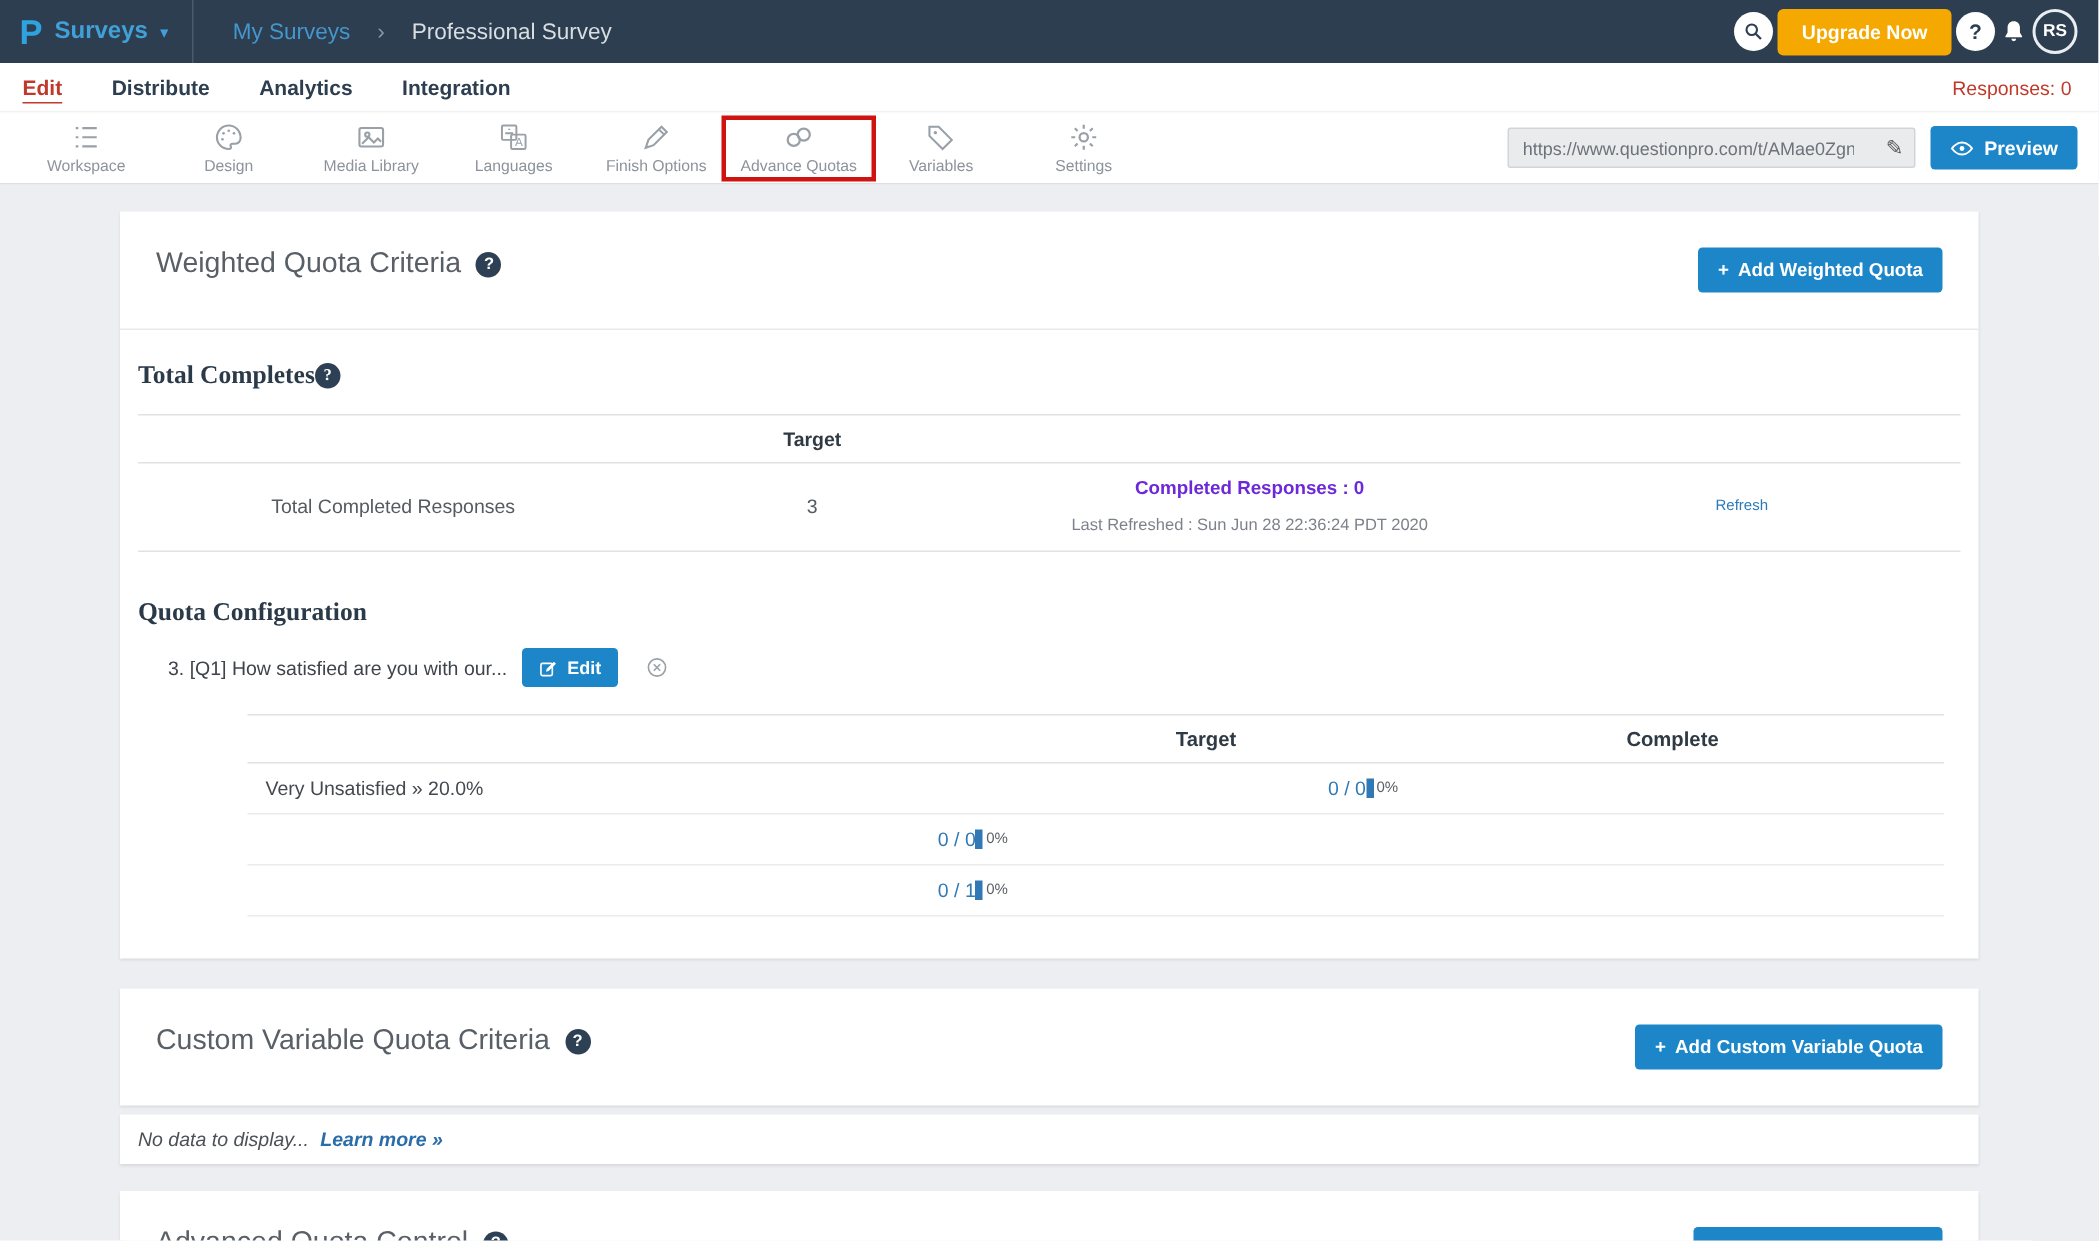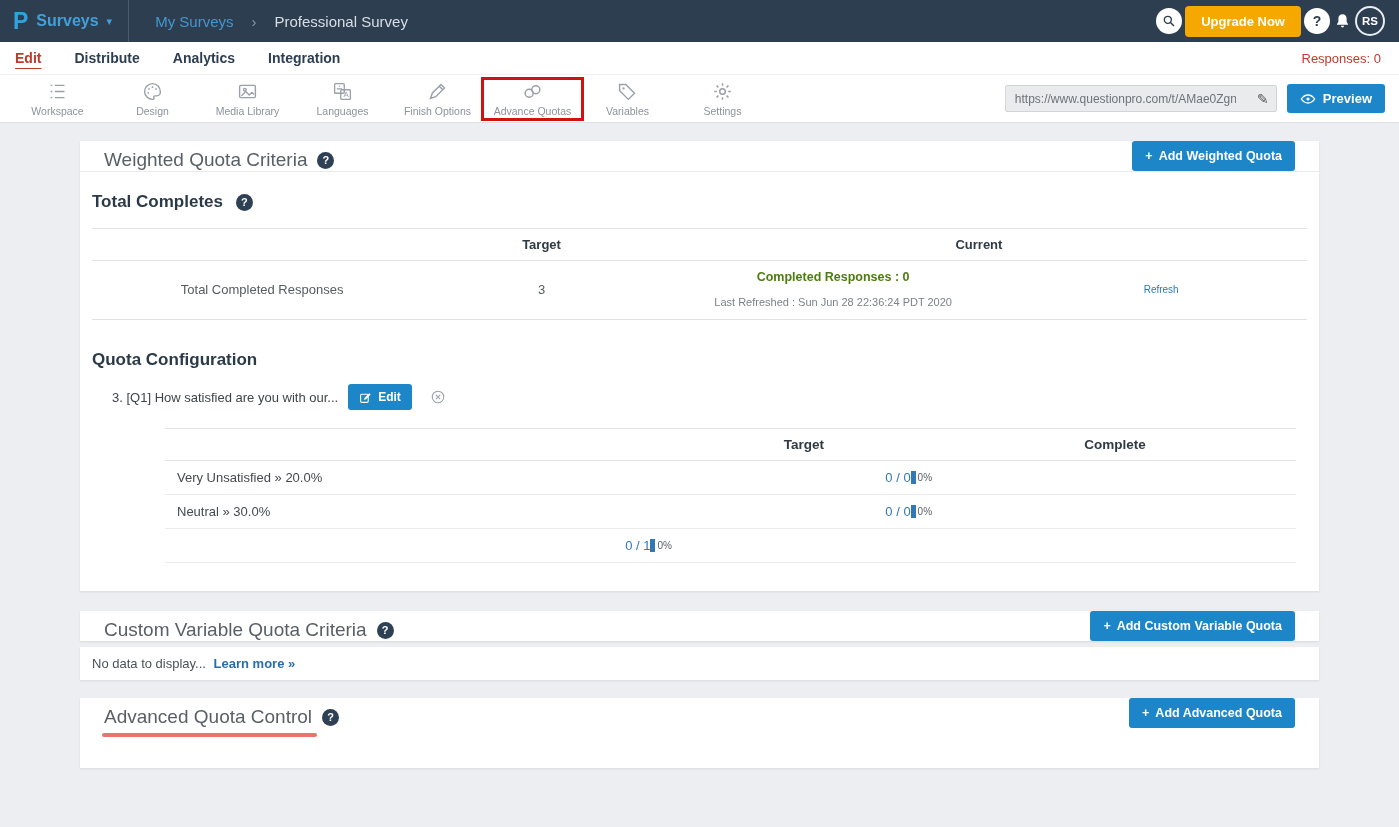--- a/index.html
+++ b/index.html
@@ -47,36 +47,36 @@
   .urlbox { width:272px; height:27px; background:#eaebec; border:1px solid #d2d5d8; border-radius:2px;
     display:flex; align-items:center; padding:0 7px; gap:19px; }
   .urlbox input { flex:1; border:none; background:transparent; font-size:12px; color:#6d737b; font-family:inherit; outline:none; min-width:0; }
   .url-pencil { font-size:14px; color:#555; cursor:pointer; }
   .preview-btn { height:29px; background:#1d86c8; color:#fff; border:none; border-radius:3px; font-size:13px;
     font-weight:bold; display:flex; align-items:center; gap:7px; padding:0 13px; cursor:pointer; font-family:inherit; }
   .preview-btn svg { width:16px; height:16px; }
   
   main { padding:18px 80px 0 80px; }
   .card { background:#fff; box-shadow:0 1px 2px rgba(0,0,0,.09); }
-  .card-header { display:flex; align-items:flex-end; padding:0 24px; }
+  .card-header { display:flex; align-items:flex-start; padding:24px 24px; }
   .card-title { font-size:19px; color:#595f66; display:flex; align-items:center; gap:10px; }
   .qmark { width:17px; height:17px; border-radius:50%; background:#2e4154; color:#fff; font-size:11px; font-weight:bold;
     display:inline-flex; align-items:center; justify-content:center; cursor:pointer; flex:none; }
   .add-btn { margin-left:auto; background:#1d86c8; color:#fff; border:none; border-radius:3px; font-size:12.5px;
     font-weight:bold; padding:8px 13px; cursor:pointer; display:flex; gap:6px; align-items:center; font-family:inherit; }
   .card-divider { border-top:1px solid #e9e9e9; }
   .card-body { padding:8px 12px 28px; }
-  .section-title { font-size:17px; font-weight:bold; color:#2b3a48; margin:12px 0 16px; display:flex; align-items:center; gap:13px; }
+  .section-title { font-size:17px; font-weight:bold; color:#2b3a48; margin:12px 0 16px; display:flex; align-items:center; gap:0;font-family:Liberation Serif, serif; }
   
   .t1-row { display:grid; grid-template-columns:28% 18% 30% 24%; align-items:center; }
   .t1-header { border-top:1px solid #e2e2e2; border-bottom:1px solid #e2e2e2; font-weight:bold; font-size:13px; color:#2f3a44; padding:8px 0; }
   .t1-data { border-bottom:1px solid #e2e2e2; padding:9px 0 11px; font-size:13px; color:#565b61; }
   .c { text-align:center; }
   .current-head { grid-column:3/5; }
-  .cr-main { font-weight:bold; color:#4d7c0f; font-size:12.5px; }
+  .cr-main { font-weight:bold; color:#6d28d9; font-size:12.5px; }
   .cr-sub { font-size:11px; color:#7d828a; margin-top:12px; }
   .refresh { color:#2a7ab9; cursor:pointer; text-align:center; text-decoration:none; font-size:10px; }
   
   .notebar { margin:22px -12px 0; background:#fcf7dd; display:flex; align-items:center; gap:22px; padding:8px 0 8px 37px; }
   .notebar svg { width:26px; height:26px; flex:none; }
   .note-text { font-size:13.5px; color:#54585e; }
   .qc-title { margin:30px 0 14px; }
   .qrow { display:flex; align-items:center; gap:10px; margin-left:20px; font-size:13px; color:#3f444a; }
   .edit-btn { background:#1d86c8; color:#fff; border:none; border-radius:3px; font-size:12px; font-weight:bold;
     display:flex; align-items:center; gap:6px; padding:6px 11px; cursor:pointer; font-family:inherit; }
@@ -90,21 +90,21 @@
   .t2-data { border-bottom:1px solid #ebebeb; padding:9px 0; font-size:13px; color:#45494f; }
   .t2 .rlabel { padding-left:12px; }
   .tval { display:flex; align-items:center; justify-content:flex-end; padding-right:2px; }
   .tnum { color:#3079b5; }
   .pct { display:flex; align-items:center; gap:2px; }
   .pct-bar { width:5px; height:13px; background:#3079b5; display:inline-block; }
   .pct-label { font-size:10px; color:#5b6066; }
   
   .card2 { margin-top:20px; }
   .empty-strip { background:#fff; box-shadow:0 1px 2px rgba(0,0,0,.09); margin-top:6px; padding:9px 12px;
-    font-size:13px; color:#4c5157; }
+    font-size:13px; font-style:italic; color:#4c5157; }
   .learn-more { color:#2a6da9; font-weight:bold; cursor:pointer; margin-left:4px; text-decoration:none; }
   .card3 { margin-top:18px; padding-bottom:40px; }
   .underlined-title { position:relative; display:inline-block; }
   .underlined-title::after { content:""; position:absolute; left:-2px; right:-5px; bottom:-9px; height:4px;
     background:#e8736f; border-radius:3px; }
 </style>
 </head>
 <body>
 
 <div>
@@ -269,21 +269,20 @@
 
         <div class="section-title">
           <span>Total Completes</span>
           <span class="qmark">?</span>
         </div>
 
         <div class="t1">
           <div class="t1-row t1-header">
             <div></div>
             <div class="c">Target</div>
-            <div class="c current-head">Current</div>
           </div>
           <div class="t1-row t1-data">
             <div class="c">Total Completed Responses</div>
             <div class="c">3</div>
             <div class="c">
               <div class="cr-main">Completed Responses : 0</div>
               <div class="cr-sub">Last Refreshed : Sun Jun 28 22:36:24 PDT 2020</div>
             </div>
             <a class="refresh">Refresh</a>
           </div>
@@ -328,21 +327,20 @@
               <span class="tnum">0 / 0</span>
               <span class="pct">
                 <span class="pct-bar"></span>
                 <span class="pct-label">0%</span>
               </span>
             </div>
             <div></div>
           </div>
 
           <div class="t2-row t2-data">
-            <div class="rlabel">Neutral » 30.0%</div>
             <div class="tval">
               <span class="tnum">0 / 0</span>
               <span class="pct">
                 <span class="pct-bar"></span>
                 <span class="pct-label">0%</span>
               </span>
             </div>
             <div></div>
           </div>
 

